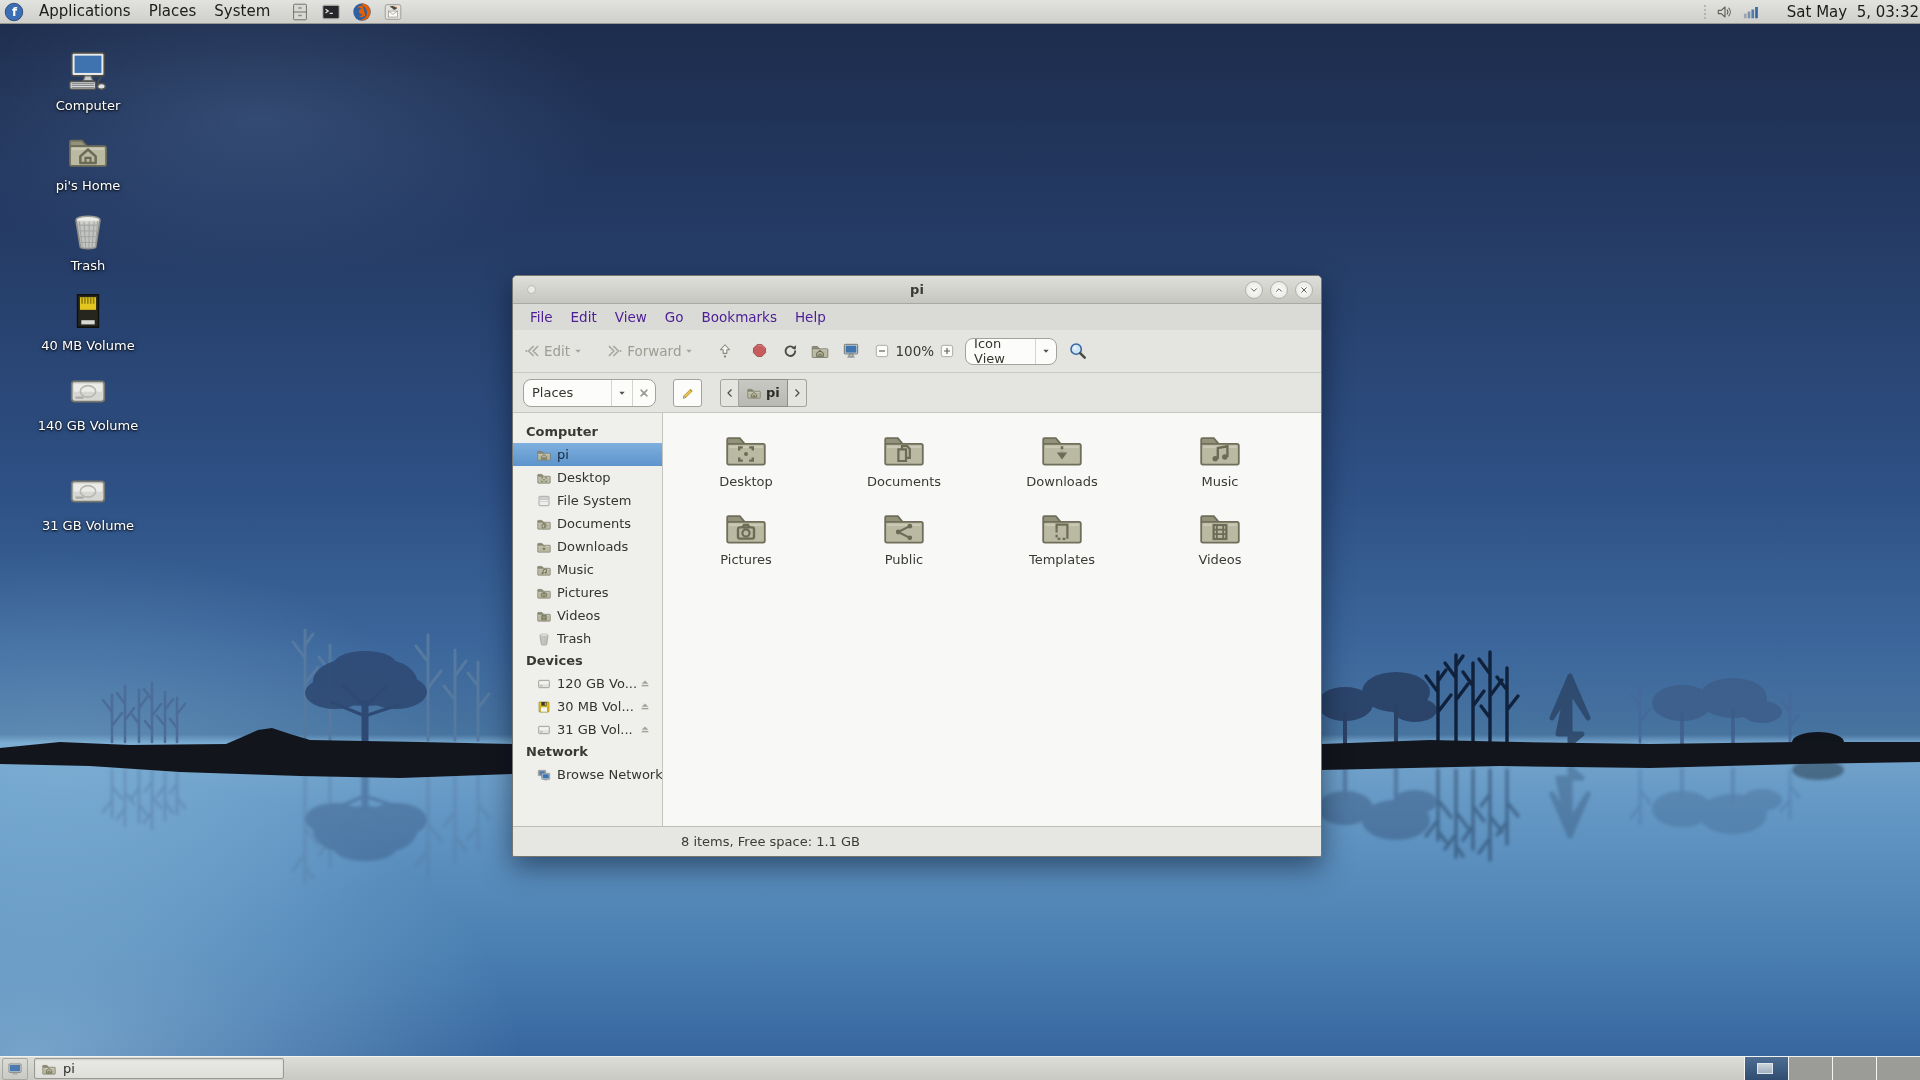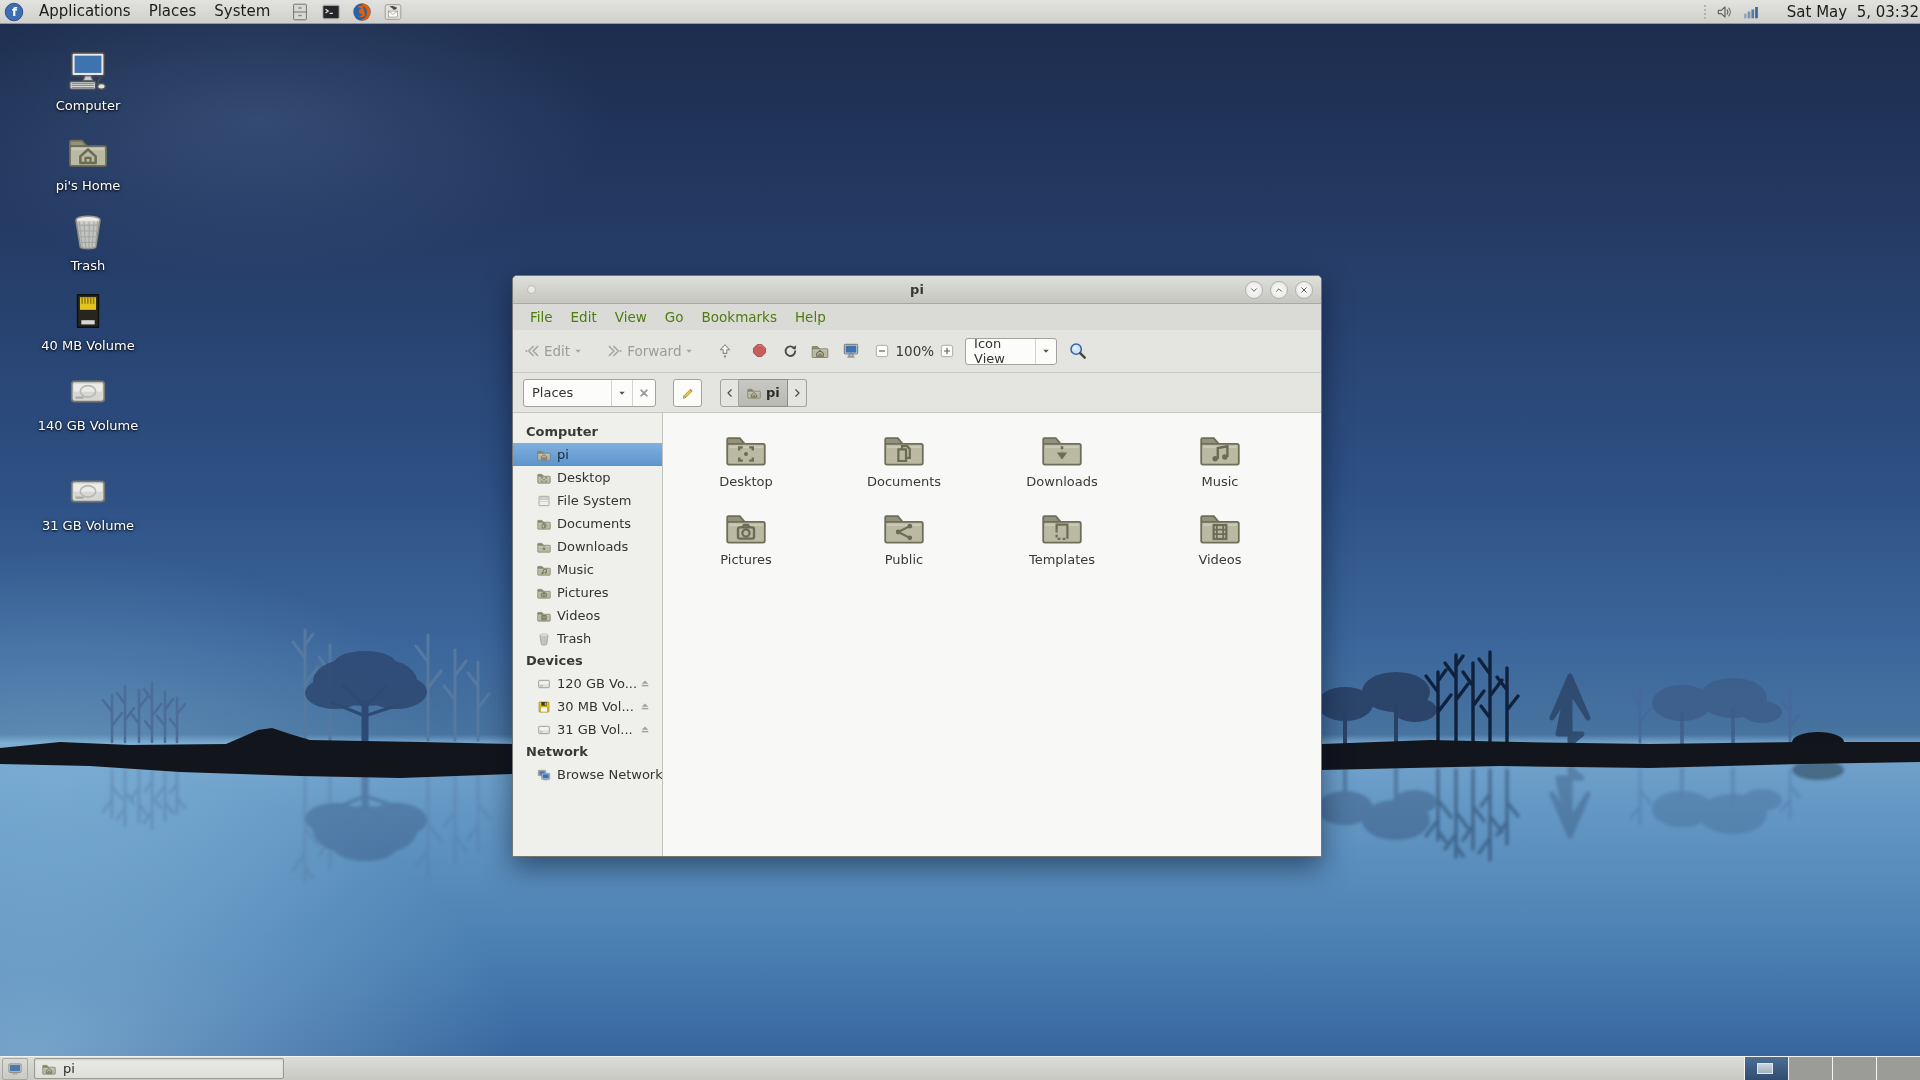--- a/index.html
+++ b/index.html
@@ -46,32 +46,32 @@
     border-radius:4px 4px 0 0; position:relative; display:flex; align-items:center; justify-content:center; }
   .titlebar .title { font-size:13px; font-weight:bold; color:#3a3a35; }
   .tb-dot { position:absolute; left:14px; top:9px; width:9px; height:9px; border-radius:50%;
     background:#e9e9e6; border:1px solid #b9b9b4; }
   .winbtns { position:absolute; right:8px; top:5px; display:flex; gap:7px; }
   .wbtn { width:18px; height:18px; border-radius:50%; background:radial-gradient(#fbfbfa,#e3e3df);
     border:1px solid #b2b2ab; display:flex; align-items:center; justify-content:center; cursor:default; }
   .wbtn svg { display:block; }
 
   .menubar { height:26px; background:#dadad6; display:flex; align-items:center; padding-left:8px; }
-  .mitem { font-size:13.5px; padding:0 9px; line-height:25px; color:#4d7c0f; cursor:default; }
+  .mitem { font-size:13.5px; padding:0 9px; line-height:25px; color:#4c1d95; cursor:default; }
 
   .toolbar { height:43px; background:#e4e4e0; border-bottom:1px solid #cacac5;
     display:flex; align-items:center; padding-left:10px; }
   .tbtn { display:flex; align-items:center; gap:3px; cursor:default; }
   .tbtn.dis { color:#9d9d95; }
   .tbtn .tlabel { font-size:13.5px; }
   .ic18 { width:18px; height:18px; display:flex; }
   .ic16 { width:16px; height:16px; display:flex; }
   .ic20 { width:20px; height:20px; display:flex; }
   .caret8 { width:12px; height:12px; display:flex; }
-  .combo { background:#fcfcfa; border:1px solid #a3a39b; border-radius:3px; height:27px;
+  .combo { background:#fcfcfa; border:1px solid #a3a39b; border-radius:8px; height:27px;
     display:flex; align-items:center; font-size:13px; color:#35352f; cursor:default; }
   .combo .cs { border-left:1px solid #d4d4cd; align-self:stretch; display:flex; align-items:center; padding:0 4px; }
   .zoomlabel { font-size:13.5px; color:#3a3a34; margin:0 5px; }
 
   .locbar { height:40px; background:#e4e4e0; border-bottom:1px solid #c6c6c1;
     display:flex; align-items:center; padding-left:10px; }
   .places { width:133px; height:28px; }
   .places .ptxt { padding:0 8px; flex:1; }
   .sqbtn { width:29px; height:28px; background:#fcfcfa; border:1px solid #a3a39b; border-radius:3px;
     display:flex; align-items:center; justify-content:center; cursor:default; }
@@ -792,20 +792,23 @@
                   <rect x="8.8" y="11" width="6.4" height="7" fill="none" stroke="#6c6b55" stroke-width="1.1"></rect>
                   <path d="M10.4 11 V18 M13.6 11 V18" stroke="#6c6b55" stroke-width="0.9"></path>
                   <path d="M8.8 13.3 H15.2 M8.8 15.6 H15.2" stroke="#6c6b55" stroke-width="0.9"></path>
                 </svg></span>
               <div class="flbl">Videos</div>
             </div>
           </div>
       </div>
     </div>
 
+    <div class="statusbar">
+      <span>8 items, Free space: 1.1 GB</span>
+    </div>
   </div>
 
   <div class="taskbar">
     <span class="showdesk">
       <span class="ic16">
           <svg width="16" height="16" viewBox="0 0 24 24">
             <rect x="3" y="4.5" width="18" height="12.5" rx="1" fill="#dfe3e6" stroke="#5b5b57"></rect>
             <rect x="4.5" y="6" width="15" height="9.5" fill="#4a7ab0"></rect>
             <rect x="8" y="18.5" width="8" height="1.6" fill="#9a9da0"></rect>
           </svg>

